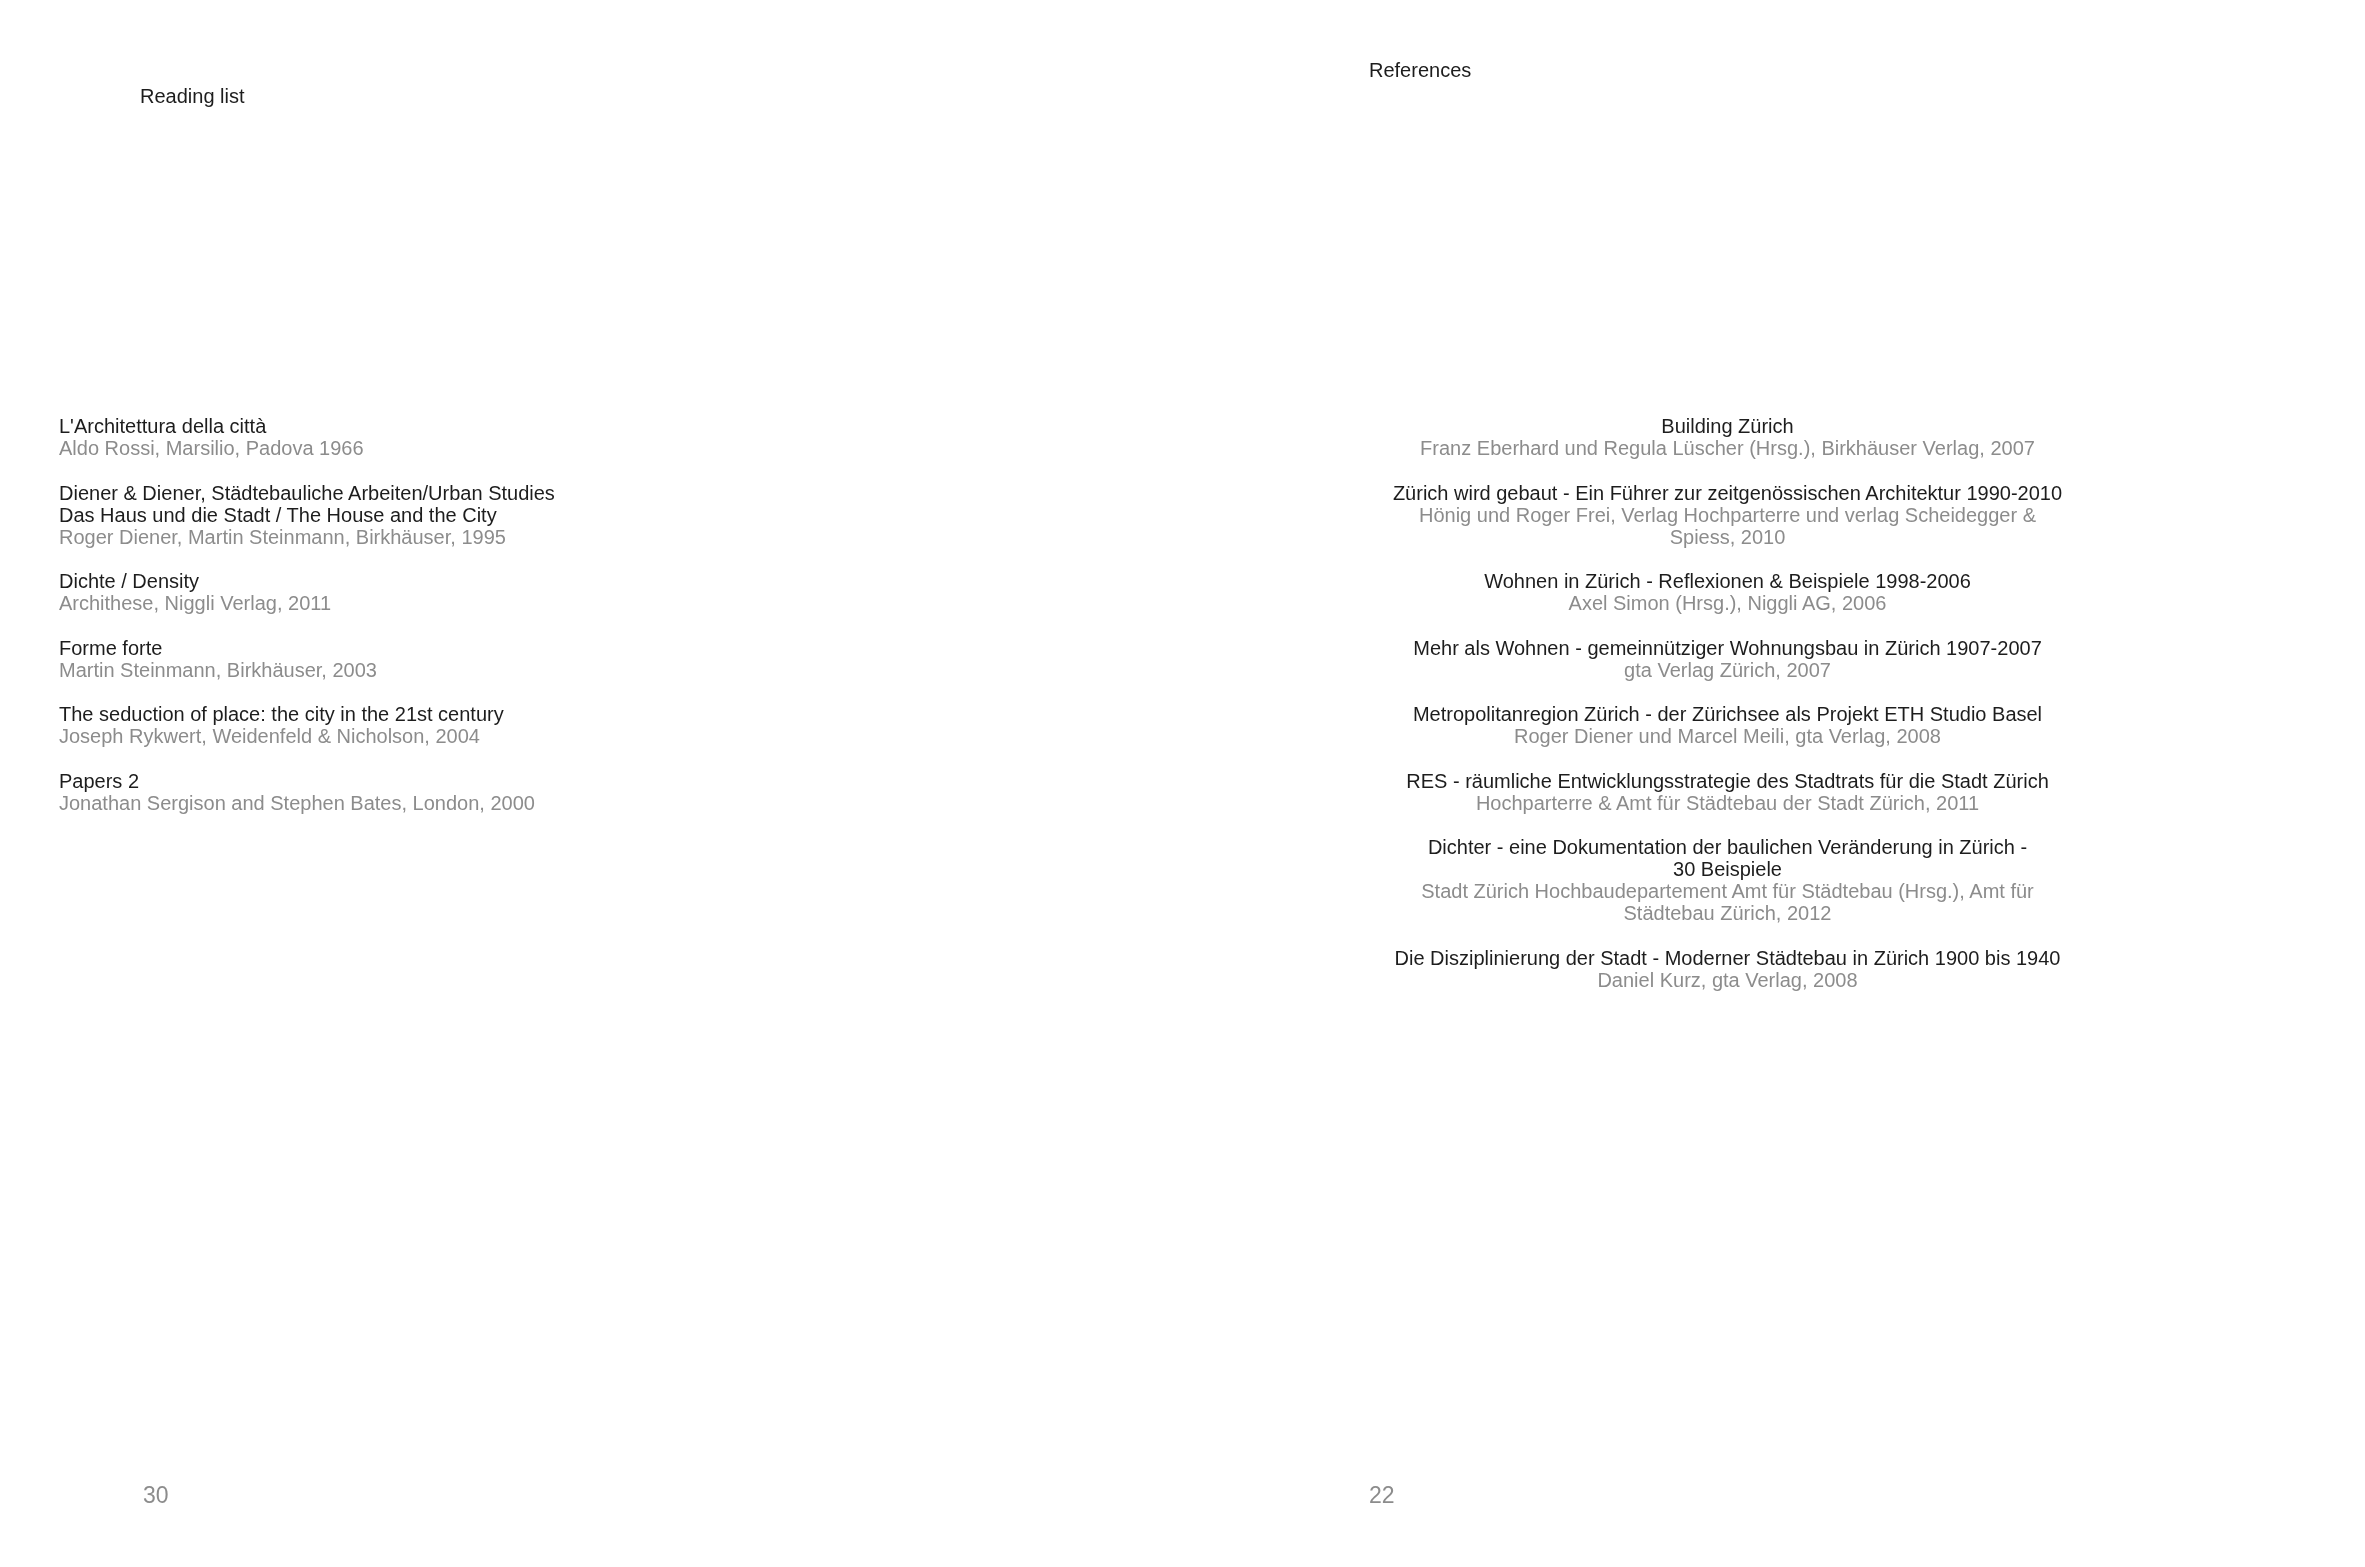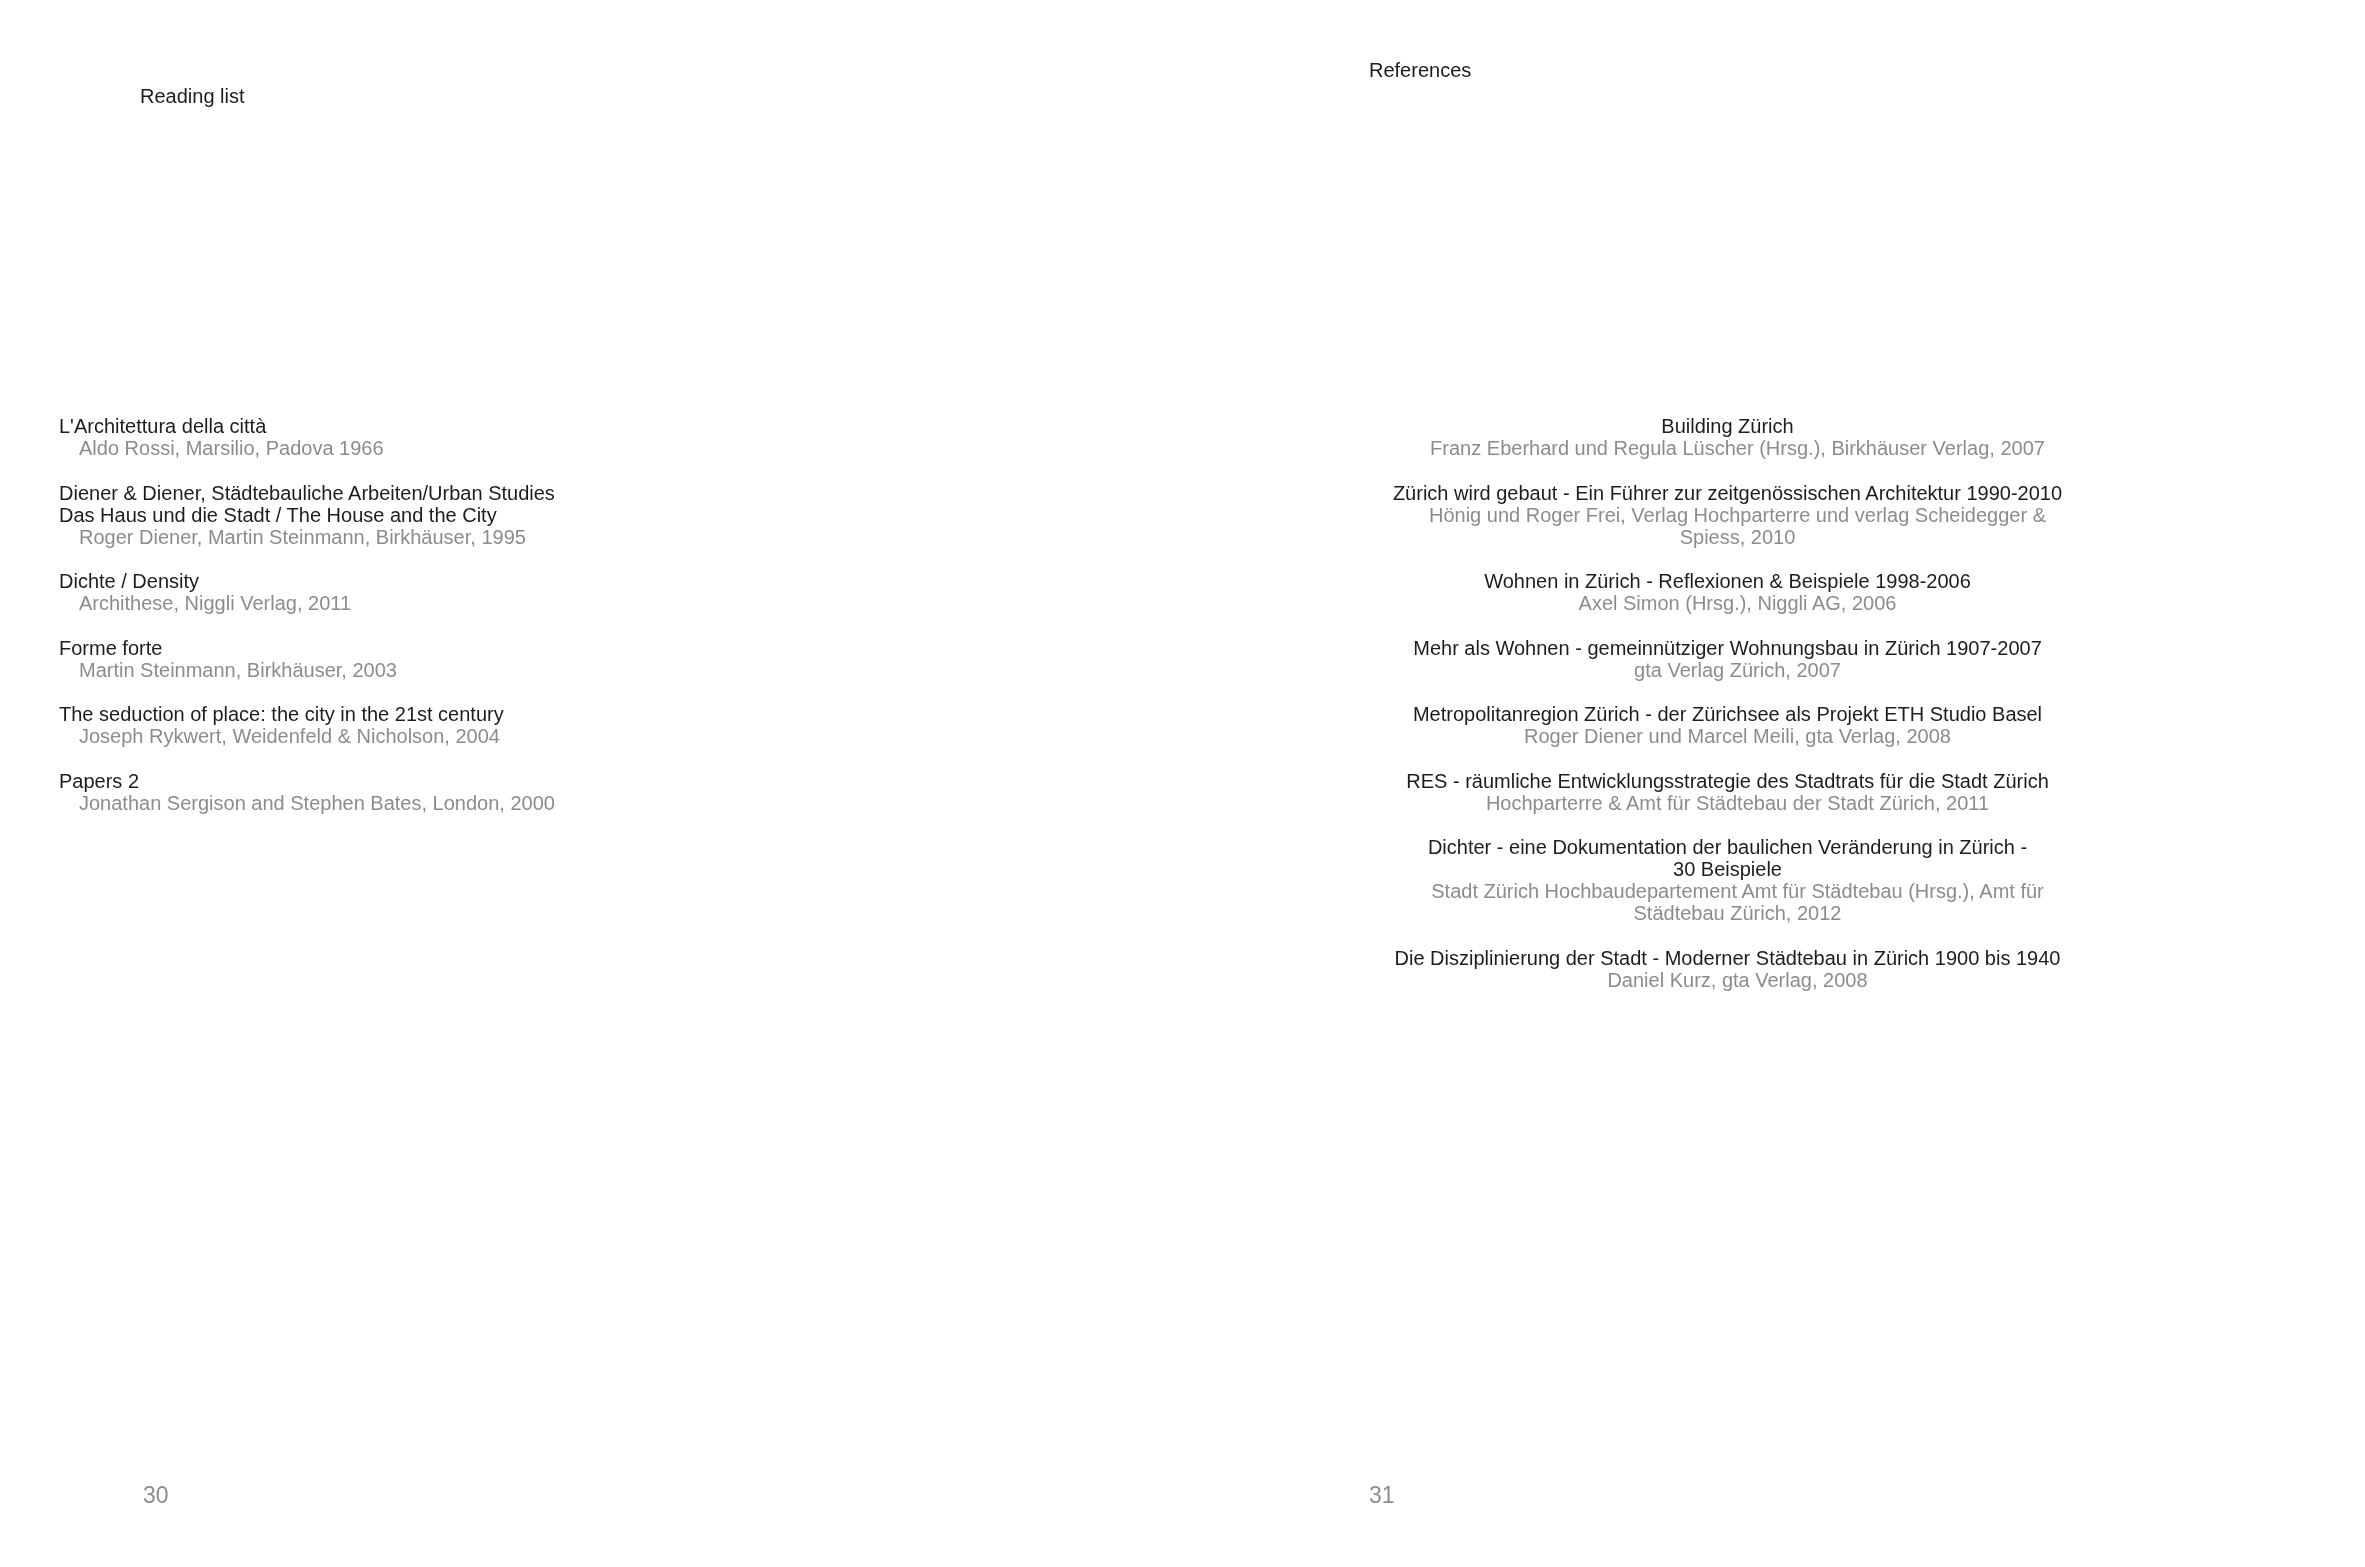--- a/index.html
+++ b/index.html
@@ -40,21 +40,21 @@
   }
   .page.left  .entries { left: 59px;  width: 864px; }
   .page.right .entries { left: 94px; width: 901px; text-align: center; }
 
   .entry {
     margin: 0 0 22.5px 0;
     font-size: 20px;
     line-height: 22px;
   }
   .entry-title { color: #1d1d1d; }
-  .entry-meta  { color: #8c8c8c; margin-left: 20px; }
+  .entry-meta  { color: #8c8c8c; }
   .line { white-space: nowrap; }
 
   .page-number {
     position: absolute;
     top: 1484px;
     font-size: 23px;
     line-height: 22px;
     color: #8c8c8c;
   }
   .page.left  .page-number { left: 143px; }
@@ -195,15 +195,15 @@
 
   <div class="entry">
     <div class="entry-title">
           <div class="line">Die Disziplinierung der Stadt - Moderner Städtebau in Zürich 1900 bis 1940</div>
         </div>
     <div class="entry-meta">
           <div class="line">Daniel Kurz, gta Verlag, 2008</div>
         </div>
   </div>
 </div>
-  <div class="page-number">31</div>
+  <div class="page-number">22</div>
 </section>
 
 
 </body></html>

